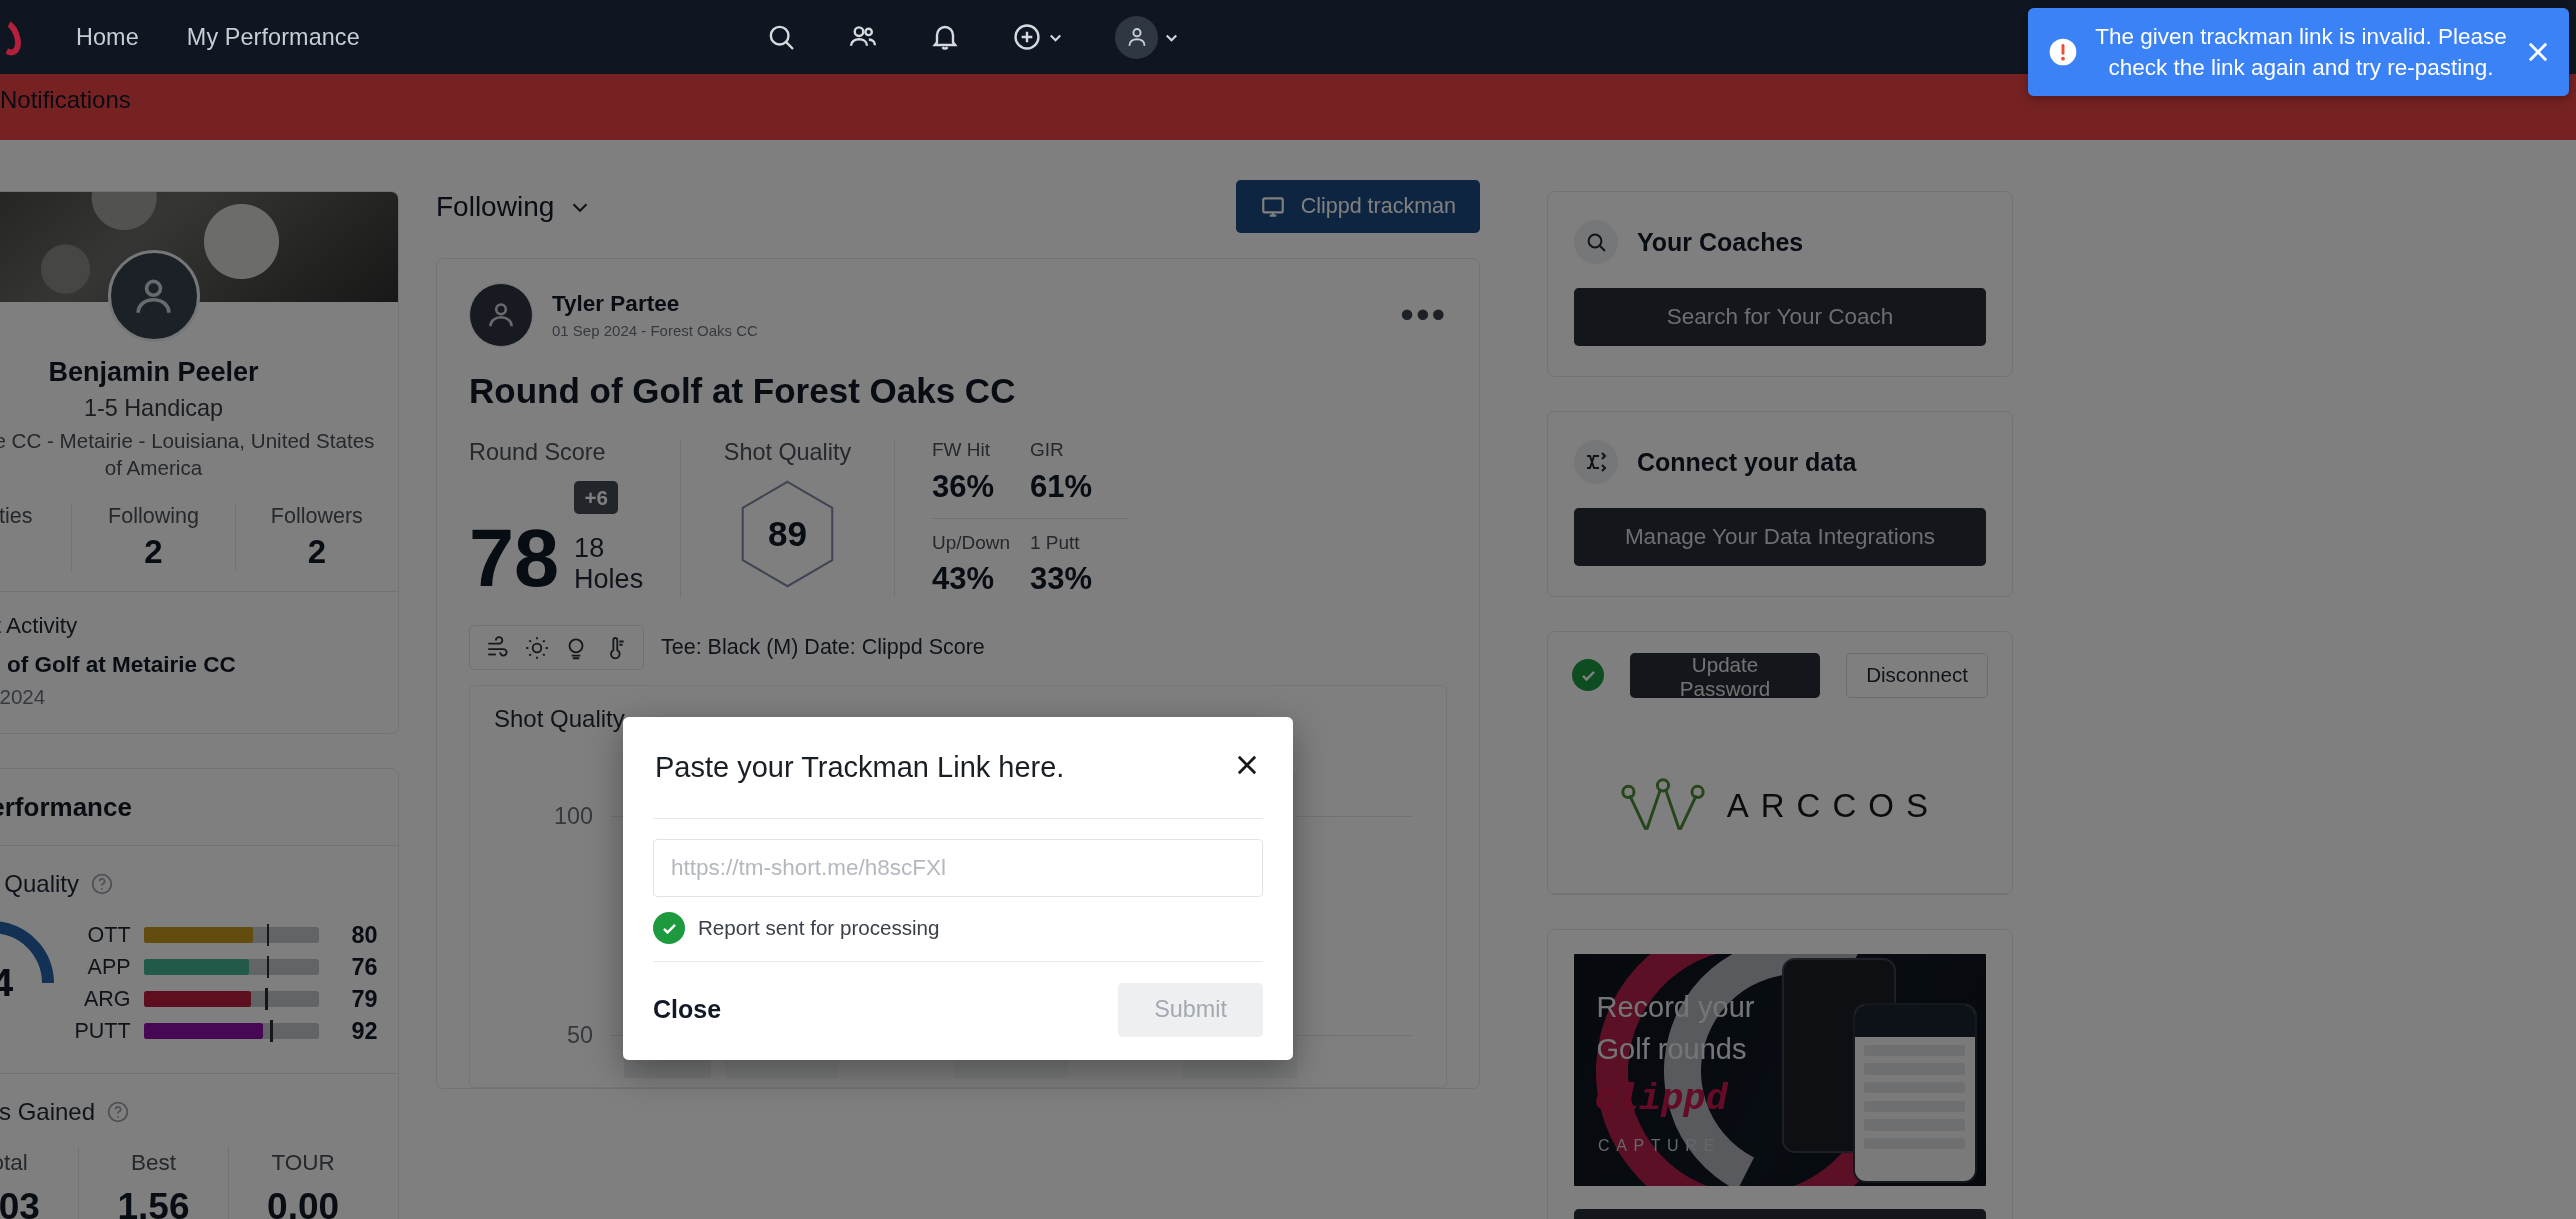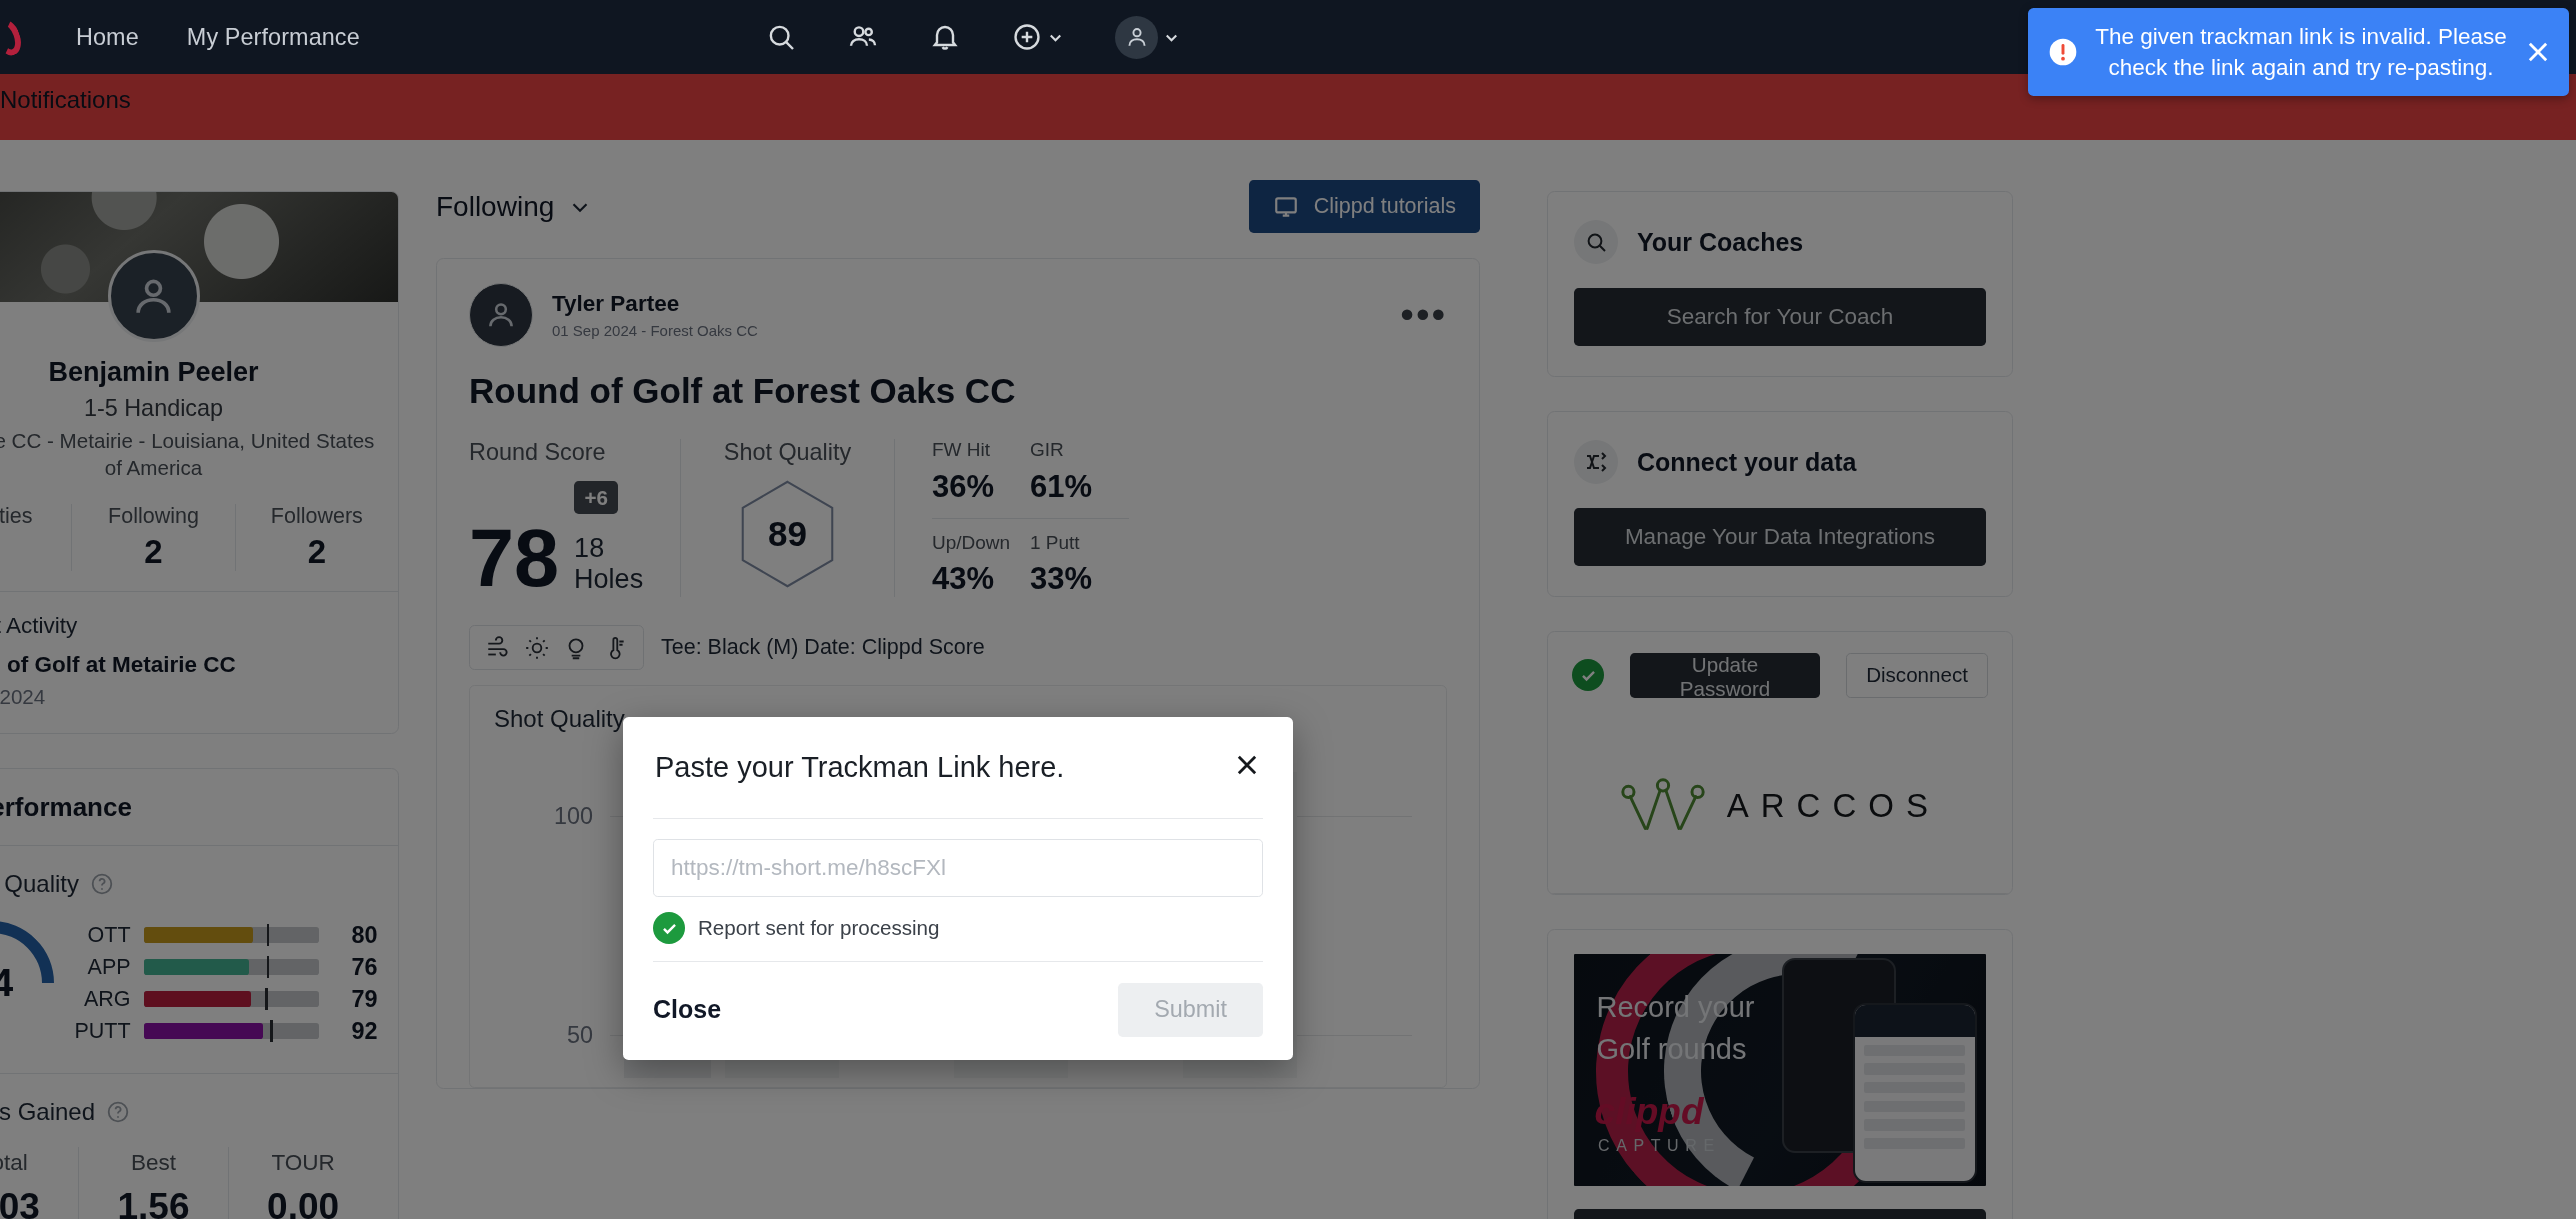--- a/index.html
+++ b/index.html
@@ -263,21 +263,21 @@
     position: absolute; right: 81px; top: -37px; width: 309px; height: 309px;
     border-radius: 50%; border: 32px solid #b9214a; border-right-color: transparent;
     transform: rotate(-42deg);
   }
   #promo-ring2 {
     position: absolute; right: 54px; top: -17px; width: 268px; height: 268px;
     border-radius: 50%; border: 37px solid #cfd2d6; border-right-color: transparent; border-bottom-color: transparent;
     transform: rotate(-18deg); opacity: .85;
   }
   #promo-text { position: absolute; left: 22.5px; top: 32px; color: #e8ebee; font-size: 29px; line-height: 1.45; }
-  #promo-brand { position: absolute; left: 20.6px; top: 137px; color: #c9194a; font-size: 37px; font-weight: bold; font-style: italic; }
+  #promo-brand { position: absolute; left: 20.6px; top: 124px; color: #c9194a; font-size: 37px; font-weight: bold; font-style: italic; font-family: Liberation Mono, monospace; }
   #promo-sub { position: absolute; left: 24px; top: 183px; color: #cbd0d5; font-size: 16px; letter-spacing: 6.6px; }
   #promo-phone1 { position: absolute; right: 90px; top: 3.7px; width: 114px; height: 195px; background: #1a1f27; border: 2.8px solid #3a4049; border-radius: 13px; }
   #promo-phone2 { position: absolute; right: 9.4px; top: 49px; width: 124px; height: 180px; background: #f4f5f7; border: 2.8px solid #2b3039; border-radius: 13px; overflow:hidden; }
   #promo-phone2 .ph-top { height: 32px; background: #1b2433; }
   #promo-phone2 .ph-row { height: 11.2px; margin: 7.5px 9.4px; background: #dcdfe3; border-radius: 1.9px; }
   #promo-cta {
     margin-top: 22.5px; background: #262d35; color: #d8dce0; border: none;
     border-radius: 4.7px; height: 52px; width: 100%; font-size: 21.5px; font-family: inherit; cursor: pointer;
   }
 
@@ -435,21 +435,21 @@
         <span id="following-label">Following</span>
         <svg style="width:26px;height:26px;color:#1f2937" viewBox="0 0 24 24" fill="none" stroke="currentColor" stroke-width="2">
             <path d="M6 9.5l6 6 6-6"></path>
           </svg>
       </div>
       <button id="tutorials-btn">
         <svg class="monitor-icon" viewBox="0 0 24 24" fill="none" stroke="currentColor" stroke-width="2">
           <rect x="3" y="4" width="18" height="13" rx="1.6"></rect>
             <path d="M9 20h6M12 17v3"></path>
         </svg>
-        <span>Clippd tutorials</span>
+        <span>Clippd trackman</span>
       </button>
     </div>
 
     <div id="post-card">
       <div id="post-head">
         <div id="post-avatar">
           <svg class="person-glyph" style="width:34px;height:34px" viewBox="0 0 24 24" fill="none" stroke="currentColor" stroke-width="1.8">
             <circle cx="12" cy="8" r="3.4"></circle>
               <path d="M4.5 20c0-4 3.4-6.4 7.5-6.4S19.5 16 19.5 20"></path>
           </svg>

